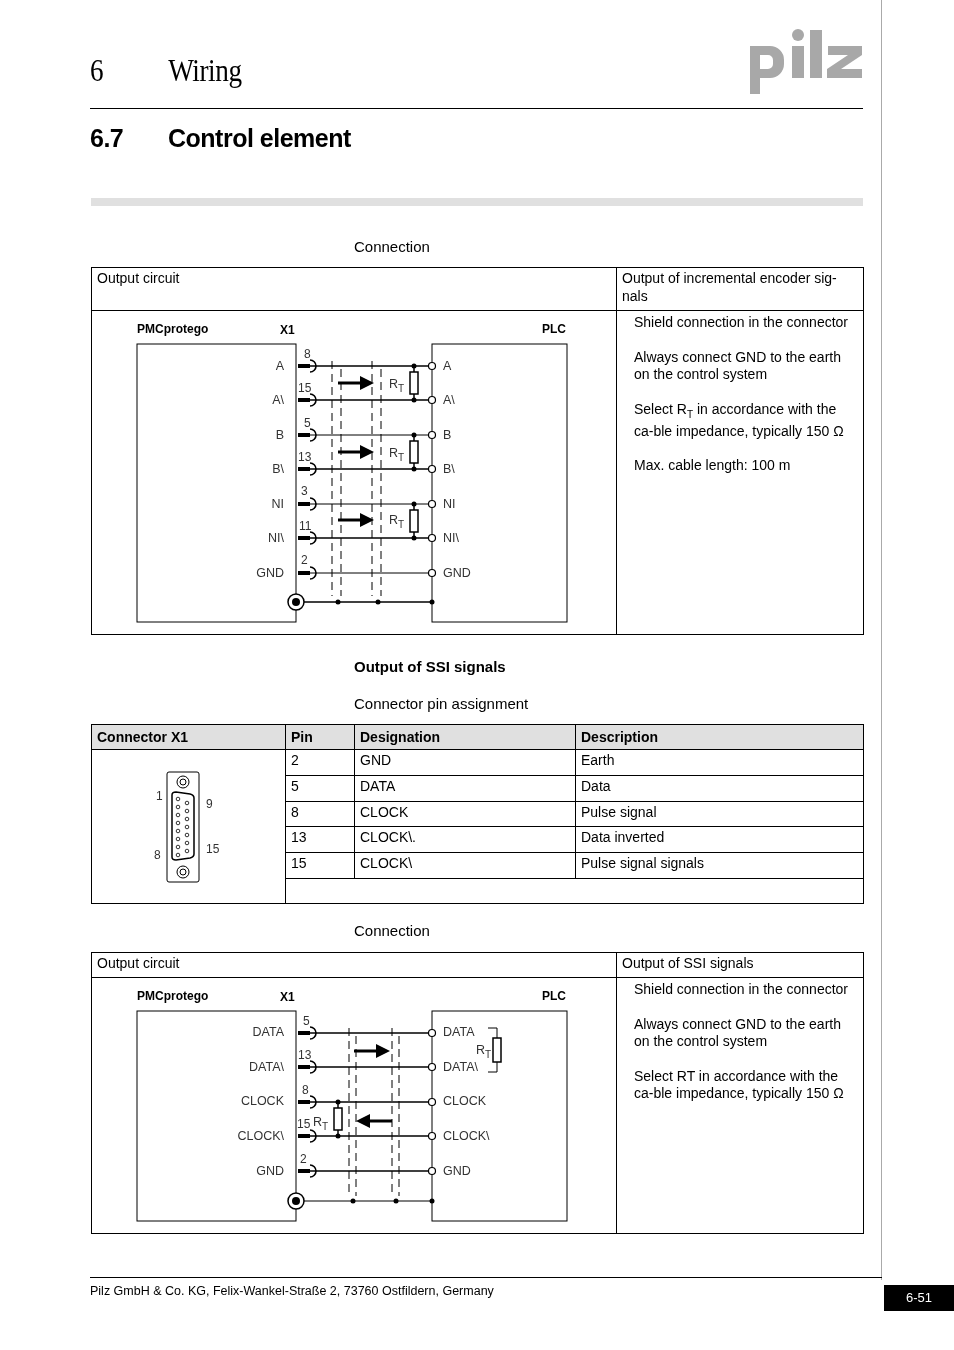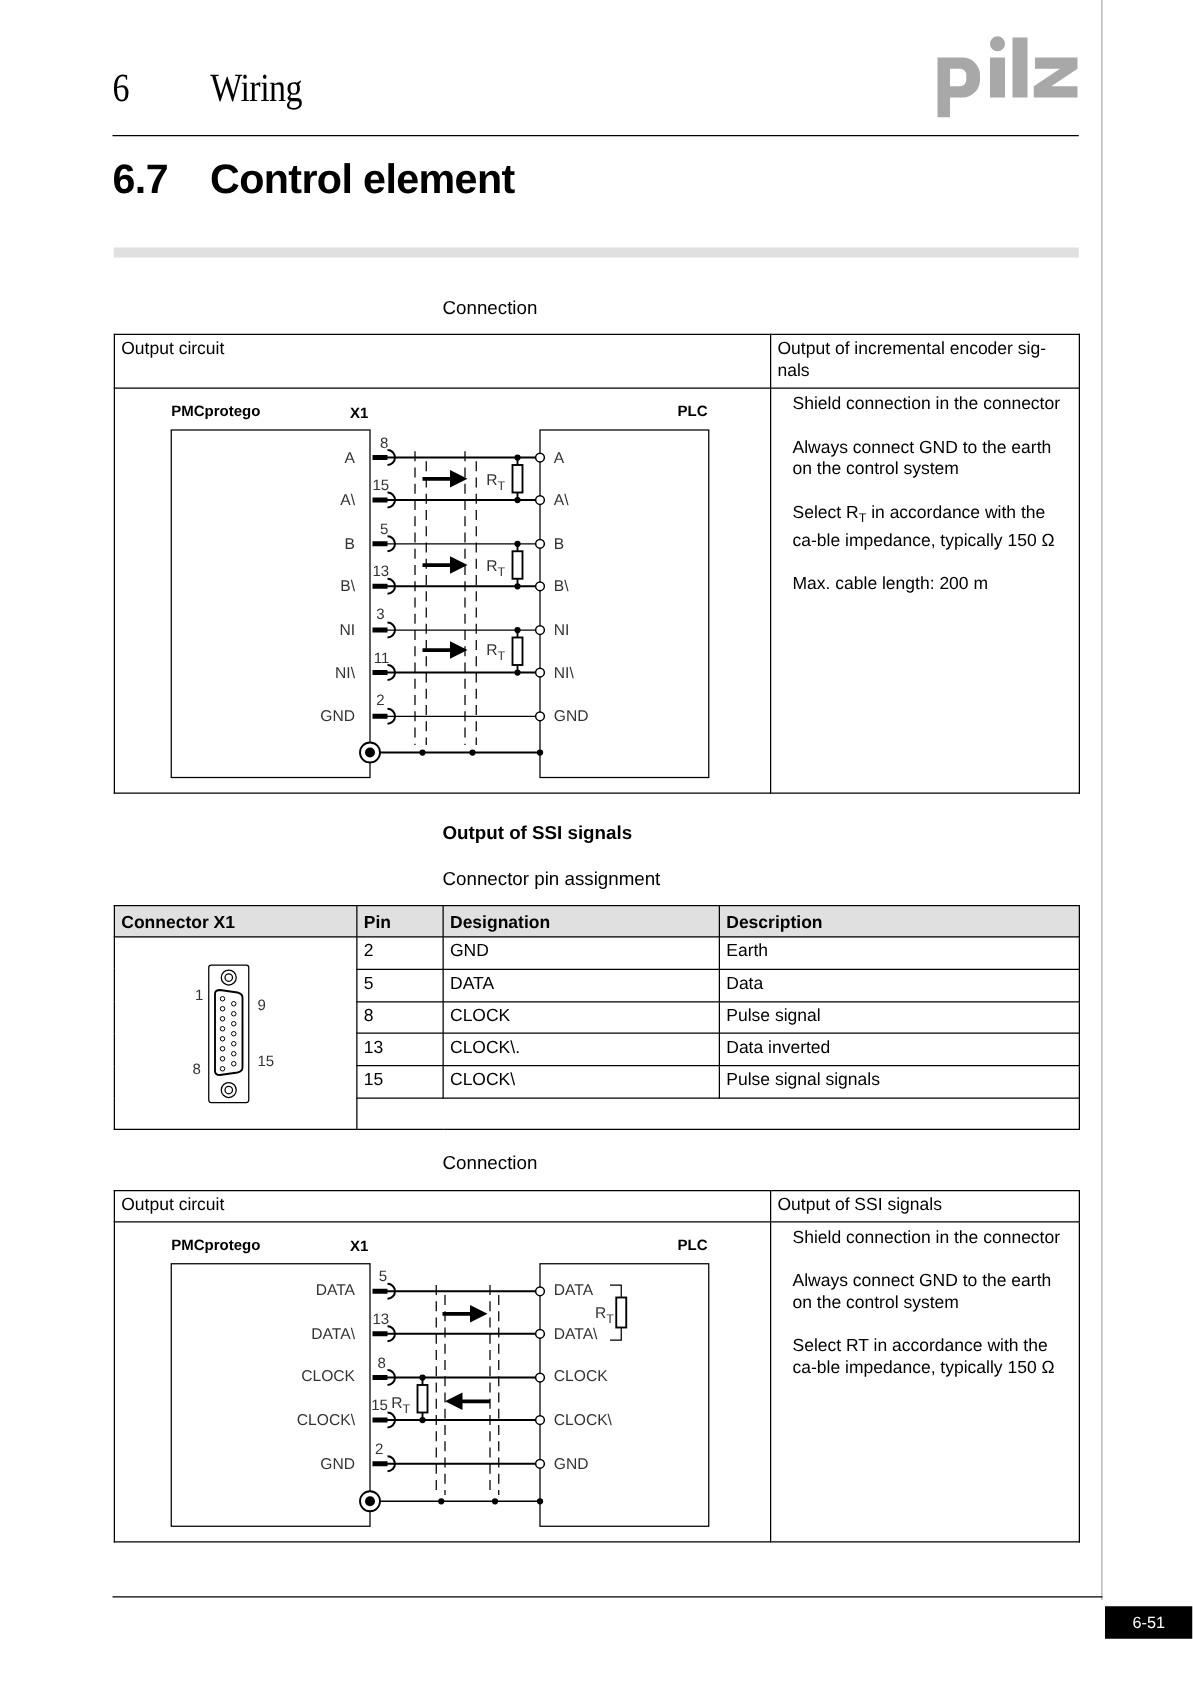--- a/index.html
+++ b/index.html
@@ -3,21 +3,21 @@
 <meta charset="utf-8">
 <style>
   html, body { margin:0; padding:0; background:#fff; }
   body { width:954px; height:1350px; position:relative; overflow:hidden; font-family:"Liberation Sans", sans-serif; color:#000; }
   .abs { position:absolute; }
   .vline-right { left:881px; top:0; width:1px; height:1280px; background:#aaa; }
   .chapter { left:90px; top:52px; font-family:"Liberation Serif", serif; font-size:32px; font-weight:normal; letter-spacing:-0.5px; transform:scaleX(0.85); transform-origin:left; }
   .chapter .num { display:inline-block; width:92px; }
   .logo { left:748px; top:28px; }
   .rule-top { left:90px; top:108px; width:773px; height:1px; background:#000; }
-  .section { left:90px; top:124px; font-size:33px; font-weight:bold; letter-spacing:-0.5px; }
+  .section { left:90px; top:124px; font-size:25px; font-weight:bold; letter-spacing:-0.5px; }
   .section .num { display:inline-block; width:78px; }
   .grayband { left:91px; top:198px; width:772px; height:8px; background:#e0e0e0; }
   .caption { font-size:15px; }
   .caption.bold { font-weight:bold; }
   table.box { border-collapse:collapse; position:absolute; font-size:14px; }
   table.box td, table.box th { border:1px solid #000; vertical-align:top; padding:2px 5px; text-align:left; }
   table.box th { background:#e0e0e0; font-weight:bold; padding:4px 5px; }
   .notes p { margin:0 0 17px 12px; line-height:17.5px; }
   .foot-rule { left:90px; top:1277px; width:792px; height:1px; background:#000; }
   .footer { left:90px; top:1283px; font-size:12.5px; line-height:16px; }
@@ -185,21 +185,21 @@
         </g>
 
         <circle cx="204" cy="291" r="8" fill="#fff" stroke="#000" stroke-width="1.5"></circle>
         <circle cx="204" cy="291" r="4" fill="#000"></circle>
       </svg>
     </td>
     <td class="notes" style="padding-top:3px;">
       <p>Shield connection in the connector</p>
       <p>Always connect GND to the earth on the control system</p>
       <p>Select R<sub style="font-size:10px;">T</sub> in accordance with the ca-ble impedance, typically 150 Ω</p>
-      <p>Max. cable length: 200 m</p>
+      <p>Max. cable length: 100 m</p>
     </td>
   </tr>
 </tbody>
   </table>
 
 <div class="abs caption bold" style="left:354px; top:658px;">Output of SSI signals</div>
 <div class="abs caption" style="left:354px; top:695px;">Connector pin assignment</div>
 
 <table class="box" style="left:91px; top:724px; width:773px;">
   <tbody>
@@ -380,14 +380,15 @@
       <p>Shield connection in the connector</p>
       <p>Always connect GND to the earth on the control system</p>
       <p>Select RT in accordance with the ca-ble impedance, typically 150 Ω</p>
     </td>
   </tr>
 </tbody>
   </table>
 
 <div class="abs foot-rule"></div>
 <div class="abs footer">
+  <div>Pilz GmbH &amp; Co. KG, Felix-Wankel-Straße 2, 73760 Ostfildern, Germany</div>
 </div>
 <div class="abs pagetag">6-51</div>
 
 </body></html>

